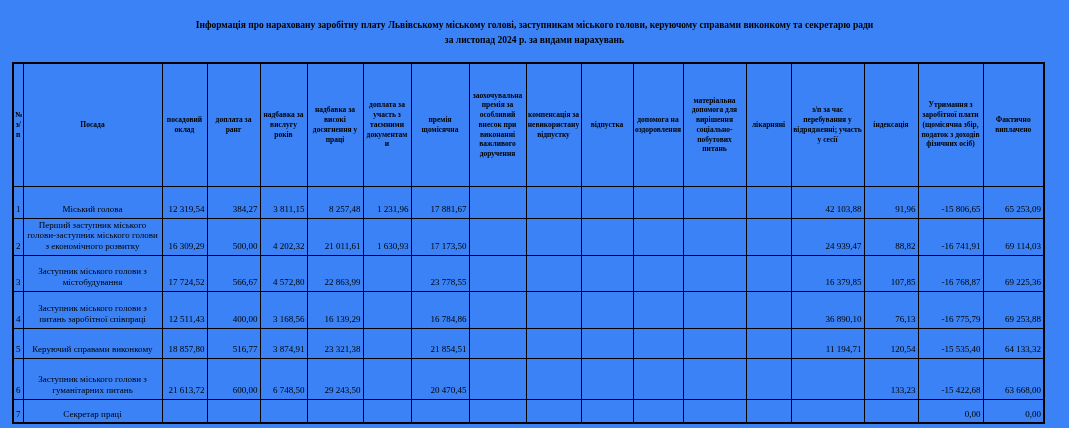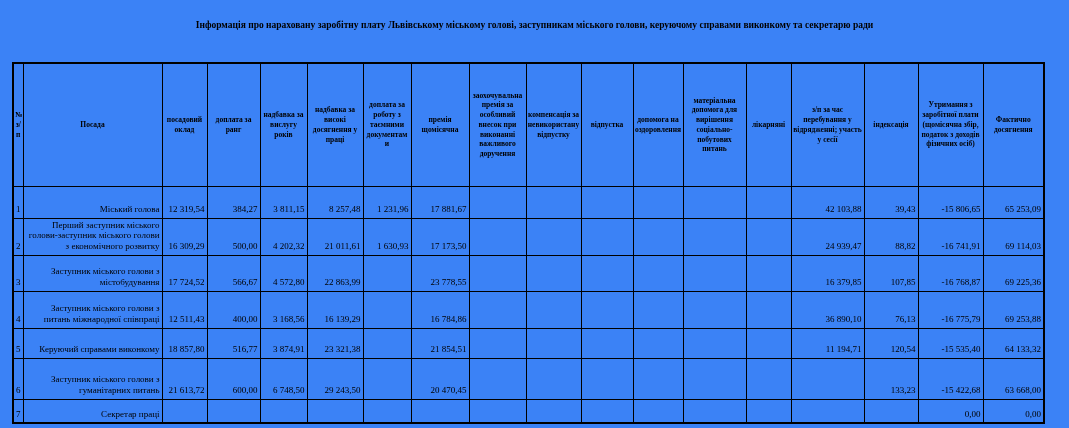--- a/index.html
+++ b/index.html
@@ -46,36 +46,37 @@
     vertical-align:middle;
     padding:1px;
   }
   table.salary td{
     font-size:9px;
     line-height:1.2;
     vertical-align:bottom;
     padding:1px 2px 3px 2px;
   }
   td.c-num{font-size:8px;text-align:left;padding-left:1px;padding-right:0;}
-  td.c-text{text-align:right;padding-left:3px;}
+  td.c-text{text-align:center;padding-left:3px;}
   td.c-val{text-align:right;padding-right:2px;white-space:nowrap;}
   tbody tr:nth-child(1){height:32px;}
   tbody tr:nth-child(2){height:37px;}
   tbody tr:nth-child(3){height:36px;}
   tbody tr:nth-child(4){height:37px;}
   tbody tr:nth-child(5){height:30px;}
   tbody tr:nth-child(6){height:41px;}
   tbody tr:nth-child(7){height:24px;}
 </style>
 </head>
 <body>
 
 <div class="page">
   <div class="doc-title">
     <div>Інформація про нараховану заробітну плату Львівському міському голові, заступникам міського голови, керуючому справами виконкому та секретарю ради</div>
+    <div>за листопад 2024 р. за видами нарахувань</div>
   </div>
 
   <table class="salary">
     <colgroup id="colgroup">
         <col style="width: 10px;">
         <col style="width: 139px;">
         <col style="width: 45px;">
         <col style="width: 53px;">
         <col style="width: 47px;">
         <col style="width: 56px;">
@@ -93,52 +94,52 @@
         <col style="width: 61px;">
       </colgroup>
     <thead>
       <tr id="header-row">
           <th>№ з/ п</th>
           <th>Посада</th>
           <th>посадовий оклад</th>
           <th>доплата за ранг</th>
           <th>надбавка за вислугу років</th>
           <th>надбавка за високі досягнення у праці</th>
-          <th>доплата за роботу з таємними документами</th>
+          <th>доплата за участь з таємними документами</th>
           <th>премія щомісячна</th>
           <th>заохочувальна премія за особливий внесок при виконанні важливого доручення</th>
           <th>компенсація за невикористану відпустку</th>
           <th>відпустка</th>
           <th>допомога на оздоровлення</th>
           <th>матеріальна допомога для вирішення соціально-побутових питань</th>
           <th>лікарняні</th>
           <th>з/п за час перебування у відрядженні; участь у сесії</th>
           <th>індексація</th>
           <th>Утримання з заробітної плати (щомісячна збір, податок з доходів фізичних осіб)</th>
-          <th>Фактично досягнення</th>
+          <th>Фактично виплачено</th>
         </tr>
     </thead>
     <tbody id="table-body">
         <tr>
           <td class="c-num">1</td>
           <td class="c-text">Міський голова</td>
           <td class="c-val">12 319,54</td>
           <td class="c-val">384,27</td>
           <td class="c-val">3 811,15</td>
           <td class="c-val">8 257,48</td>
           <td class="c-val">1 231,96</td>
           <td class="c-val">17 881,67</td>
           <td class="c-val"></td>
           <td class="c-val"></td>
           <td class="c-val"></td>
           <td class="c-val"></td>
           <td class="c-val"></td>
           <td class="c-val"></td>
           <td class="c-val">42 103,88</td>
-          <td class="c-val">39,43</td>
+          <td class="c-val">91,96</td>
           <td class="c-val">-15 806,65</td>
           <td class="c-val">65 253,09</td>
         </tr>
         <tr>
           <td class="c-num">2</td>
           <td class="c-text">Перший заступник міського голови-заступник міського голови з економічного розвитку</td>
           <td class="c-val">16 309,29</td>
           <td class="c-val">500,00</td>
           <td class="c-val">4 202,32</td>
           <td class="c-val">21 011,61</td>
@@ -170,21 +171,21 @@
           <td class="c-val"></td>
           <td class="c-val"></td>
           <td class="c-val"></td>
           <td class="c-val">16 379,85</td>
           <td class="c-val">107,85</td>
           <td class="c-val">-16 768,87</td>
           <td class="c-val">69 225,36</td>
         </tr>
         <tr>
           <td class="c-num">4</td>
-          <td class="c-text">Заступник міського голови з питань міжнародної співпраці</td>
+          <td class="c-text">Заступник міського голови з питань заробітної співпраці</td>
           <td class="c-val">12 511,43</td>
           <td class="c-val">400,00</td>
           <td class="c-val">3 168,56</td>
           <td class="c-val">16 139,29</td>
           <td class="c-val"></td>
           <td class="c-val">16 784,86</td>
           <td class="c-val"></td>
           <td class="c-val"></td>
           <td class="c-val"></td>
           <td class="c-val"></td>

